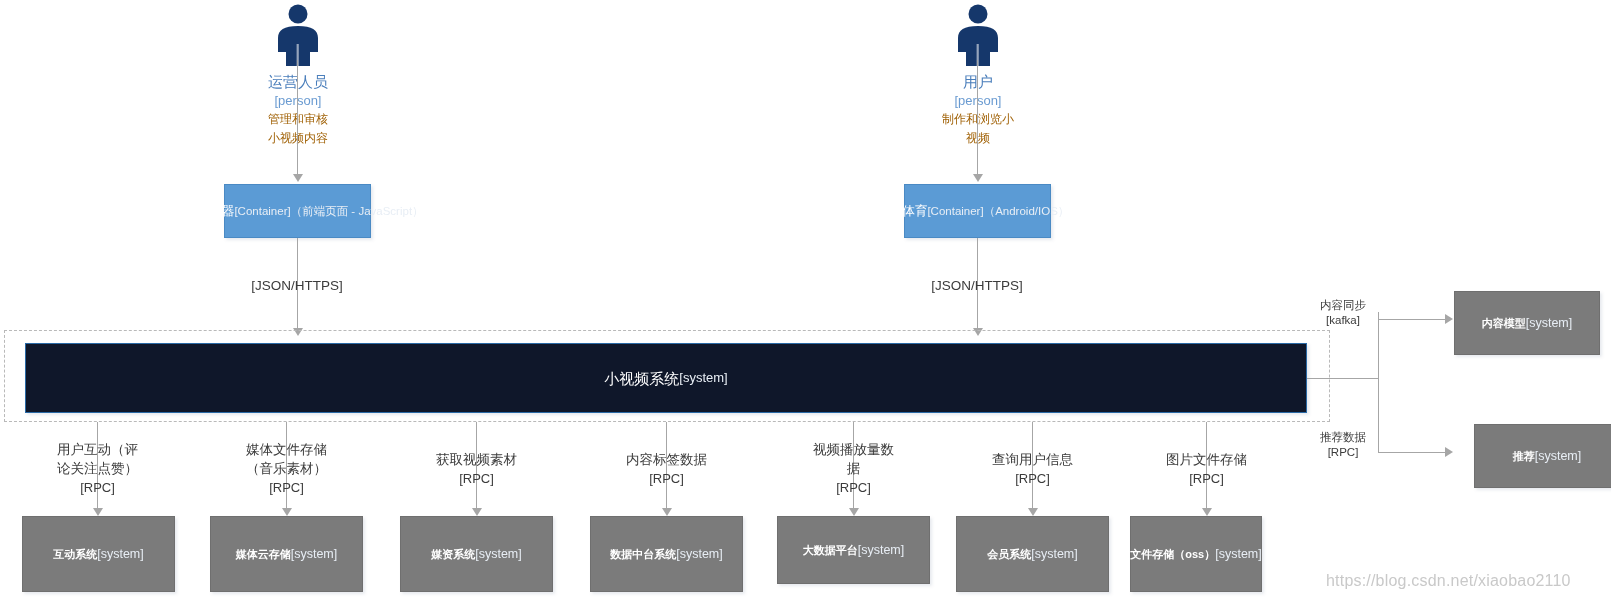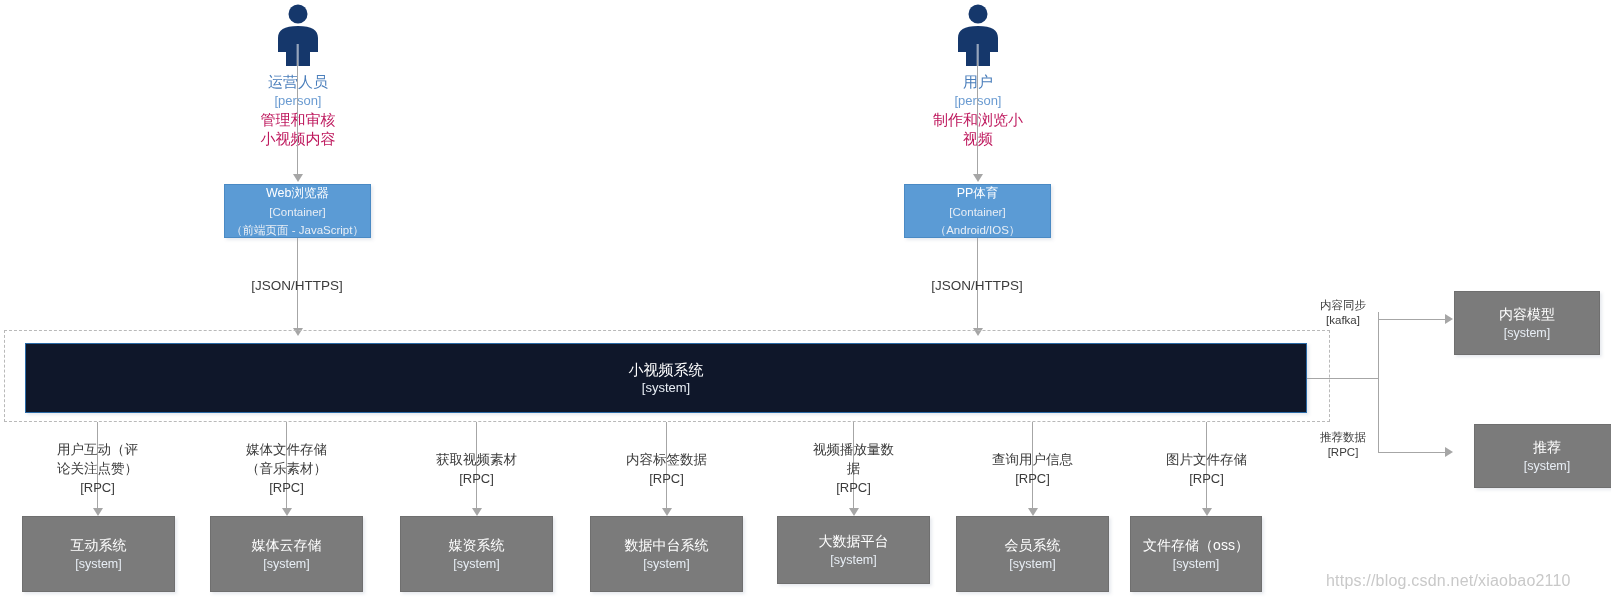--- a/index.html
+++ b/index.html
@@ -36,32 +36,32 @@
     line-height: 20px;
     margin-top: 6px;
     white-space: nowrap;
   }
   .person-type {
     color: #6a9bd1;
     font-size: 13px;
     line-height: 18px;
   }
   .person-desc {
-    color: #be185d;
-    font-size: 15px;
+    color: #a16207;
+    font-size: 12px;
     line-height: 19px;
     padding: 0 14px;
   }
 
   
   .box {
     position: absolute;
     box-sizing: border-box;
     display: flex;
-    flex-direction: column;
+    flex-direction: row;
     align-items: center;
     justify-content: center;
     box-shadow: 2px 2px 3px rgba(120,140,160,0.18);
   }
   .box .b-title {
     color: #ffffff;
     line-height: 19px;
     white-space: nowrap;
   }
   .box .b-sub {
@@ -87,21 +87,21 @@
     background: #0f172a;
     border: 1px solid #2a6aa6;
   }
   .box-system-main .b-title { font-size: 15px; }
   .box-system-main .b-sub   { font-size: 13px; }
 
   .box-ext {
     background: #7b7b7b;
     border: 1px solid #6f6f6f;
   }
-  .box-ext .b-title { font-size: 14px; }
+  .box-ext .b-title { font-size: 11px; font-weight: bold; }
   .box-ext .b-sub   { font-size: 12.5px; }
 
   
   .boundary {
     position: absolute;
     border: 1.5px dashed #b9b9b9;
     box-sizing: border-box;
     background: transparent;
   }
 

